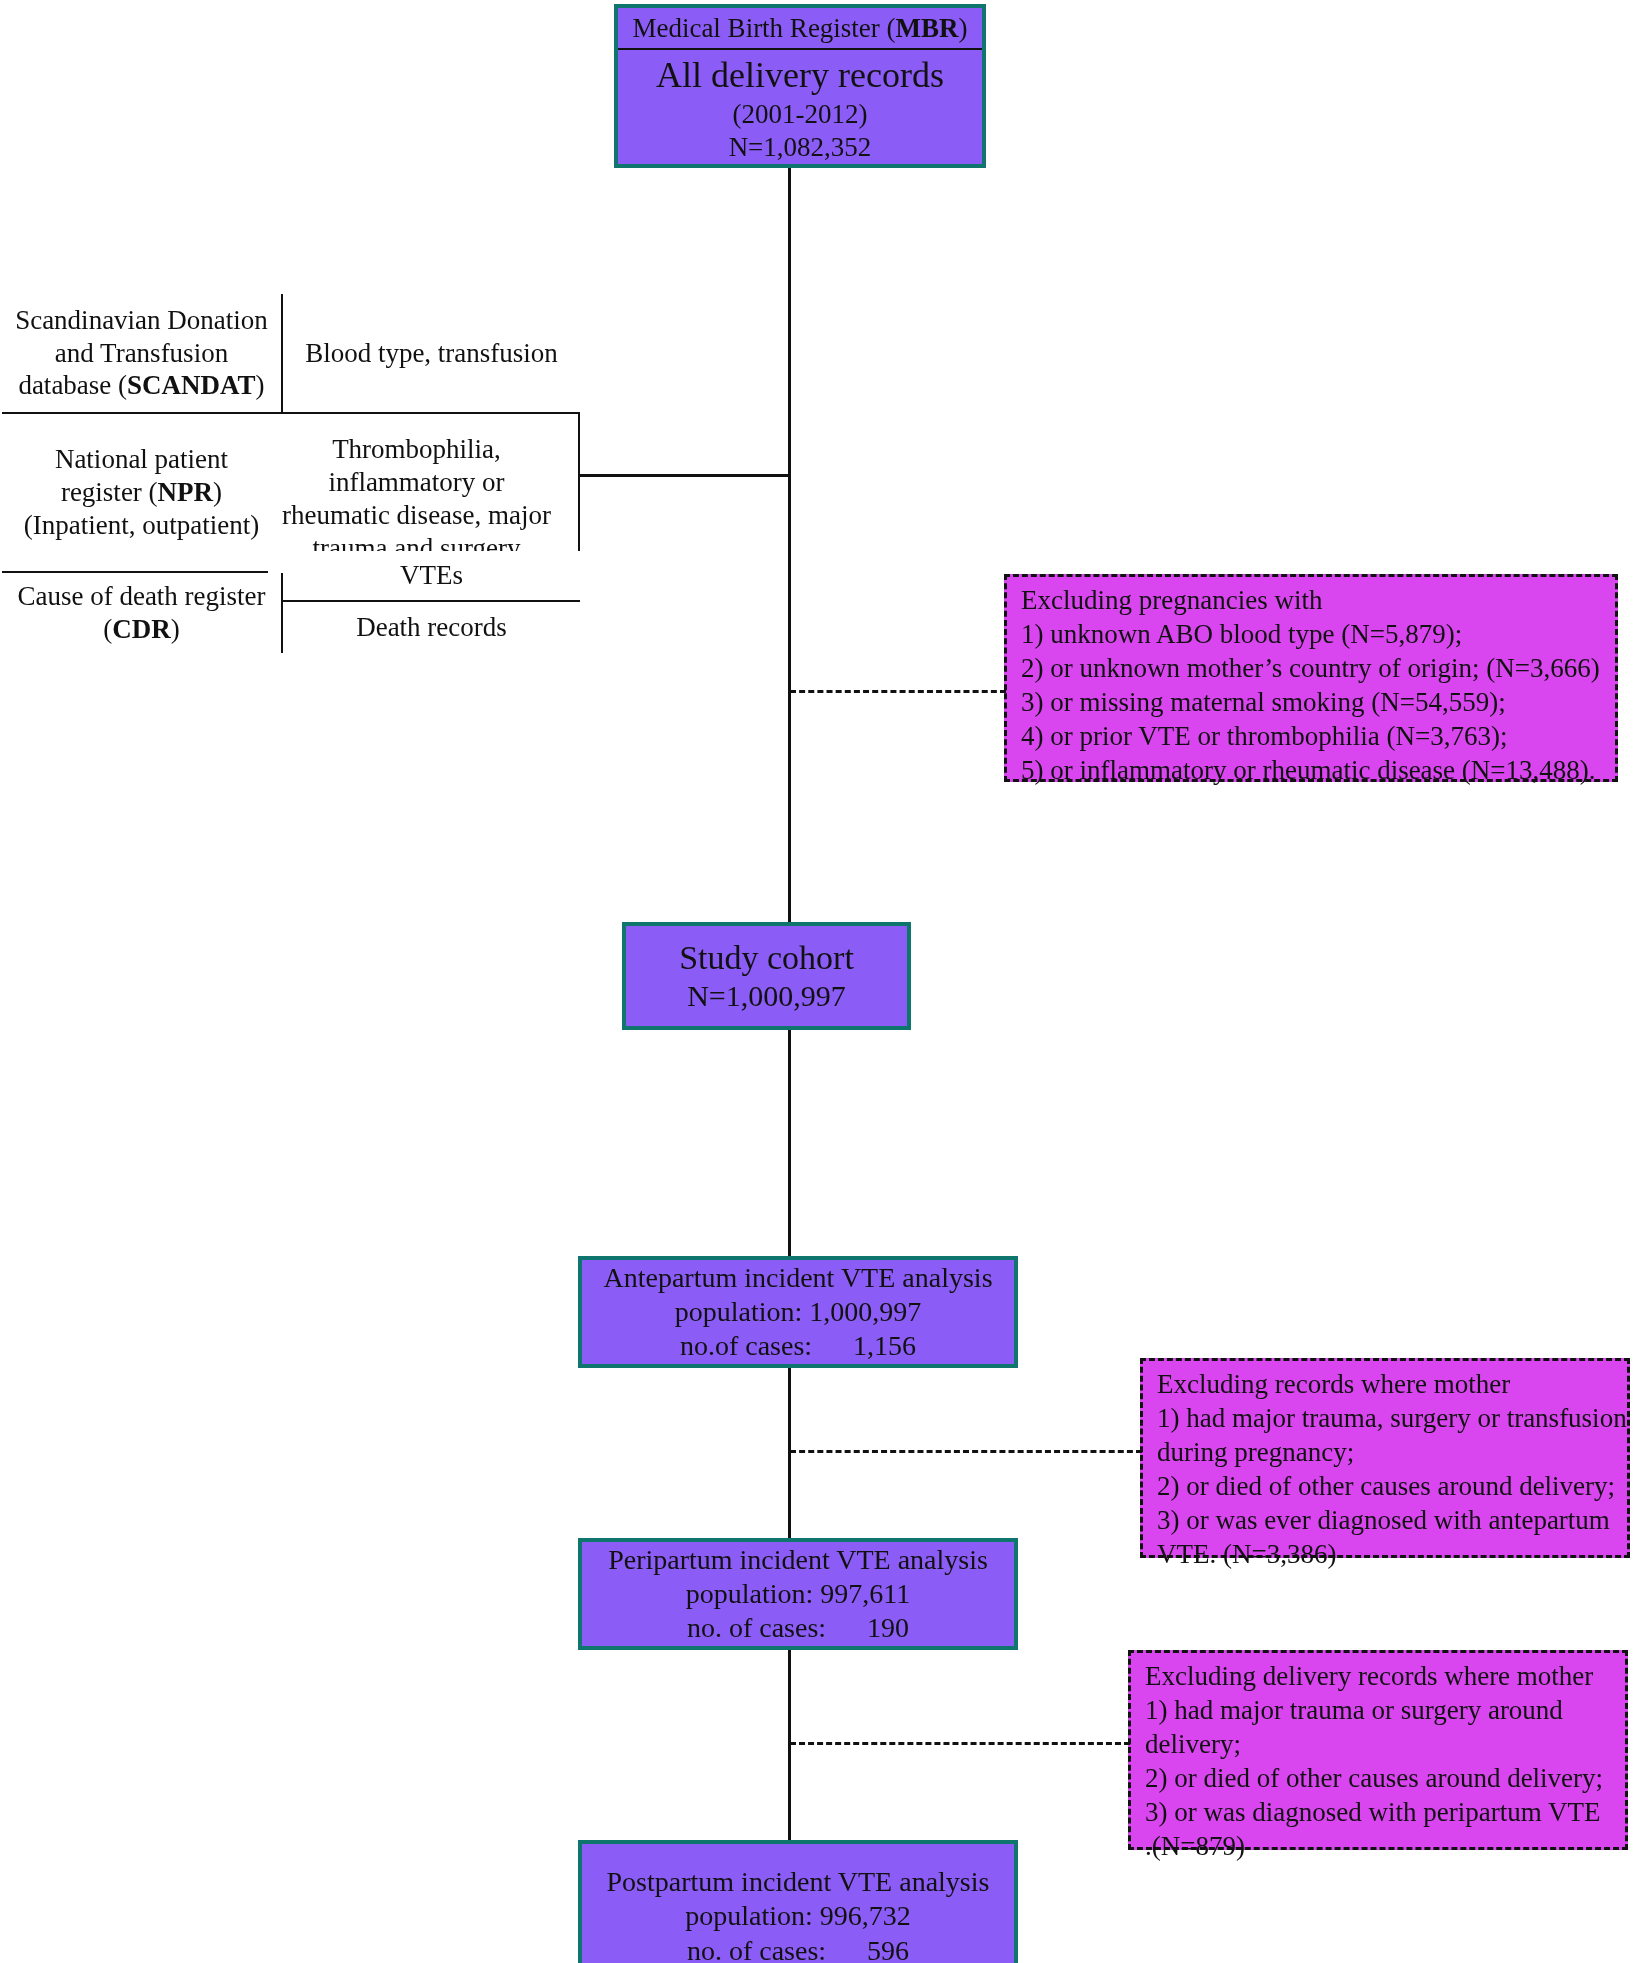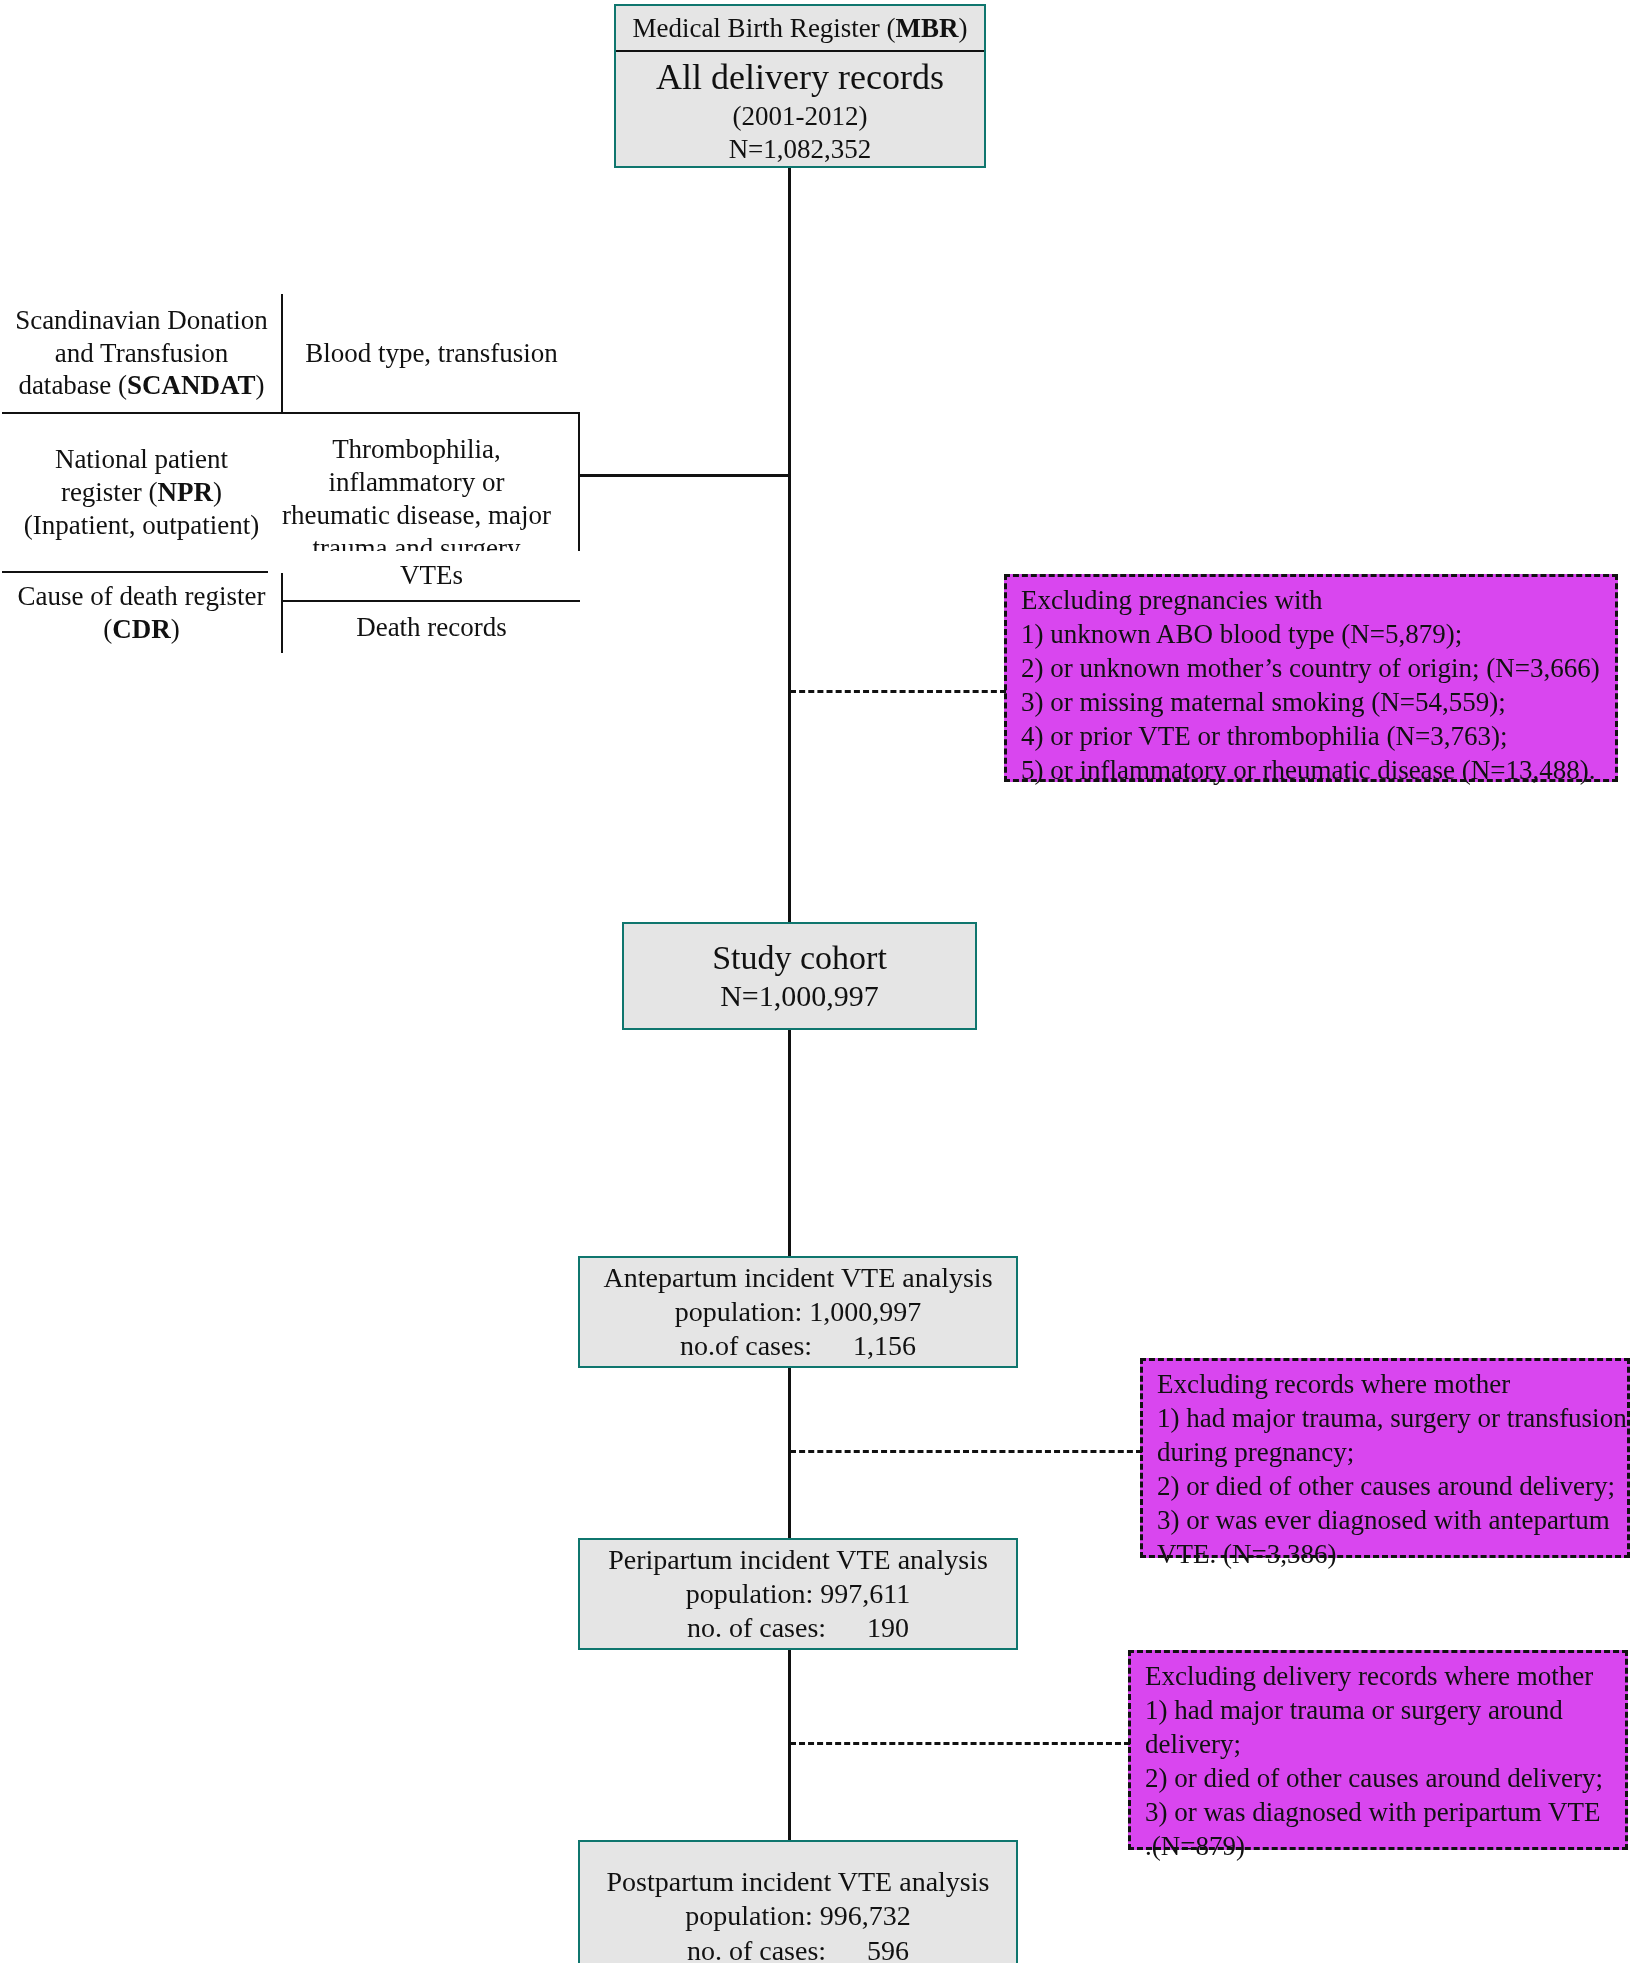--- a/index.html
+++ b/index.html
@@ -10,22 +10,22 @@
   }
   #page{
     position:relative;
     width:1652px;
     height:1963px;
     background:#ffffff;
     overflow:hidden;
   }
   .box{
     position:absolute;
-    border:2px solid #0f766e;
-    background:#e5e5e5;
+    border:4px solid #0f766e;
+    background:#8b5cf6;
     box-sizing:border-box;
     display:flex;
     flex-direction:column;
     align-items:center;
     justify-content:center;
     text-align:center;
     line-height:1.22;
   }
   .dashbox{
     position:absolute;
@@ -135,21 +135,21 @@
   <div class="dashbox t27" style="left:1004px; top:574px; width:614px; height:208px;">
     <div>Excluding pregnancies with</div>
     <div>1) unknown ABO blood type (N=5,879);</div>
     <div>2) or unknown mother’s country of origin; (N=3,666)</div>
     <div>3) or missing maternal smoking (N=54,559);</div>
     <div>4) or prior VTE or thrombophilia (N=3,763);</div>
     <div>5) or inflammatory or rheumatic disease (N=13,488).</div>
   </div>
   <div class="dashline" style="left:790px; top:690px; width:216px;"></div>
 
-  <div class="box" style="left:622px; top:922px; width:355px; height:108px;">
+  <div class="box" style="left:622px; top:922px; width:289px; height:108px;">
     <div class="t34">Study cohort</div>
     <div class="t30">N=1,000,997</div>
   </div>
 
   <div class="line vline" style="left:788px; top:1030px; height:228px;"></div>
 
   <div class="box" style="left:578px; top:1256px; width:440px; height:112px;">
     <div class="t28">Antepartum incident VTE analysis</div>
     <div class="t28 nowrap">
       <span>population:</span>

